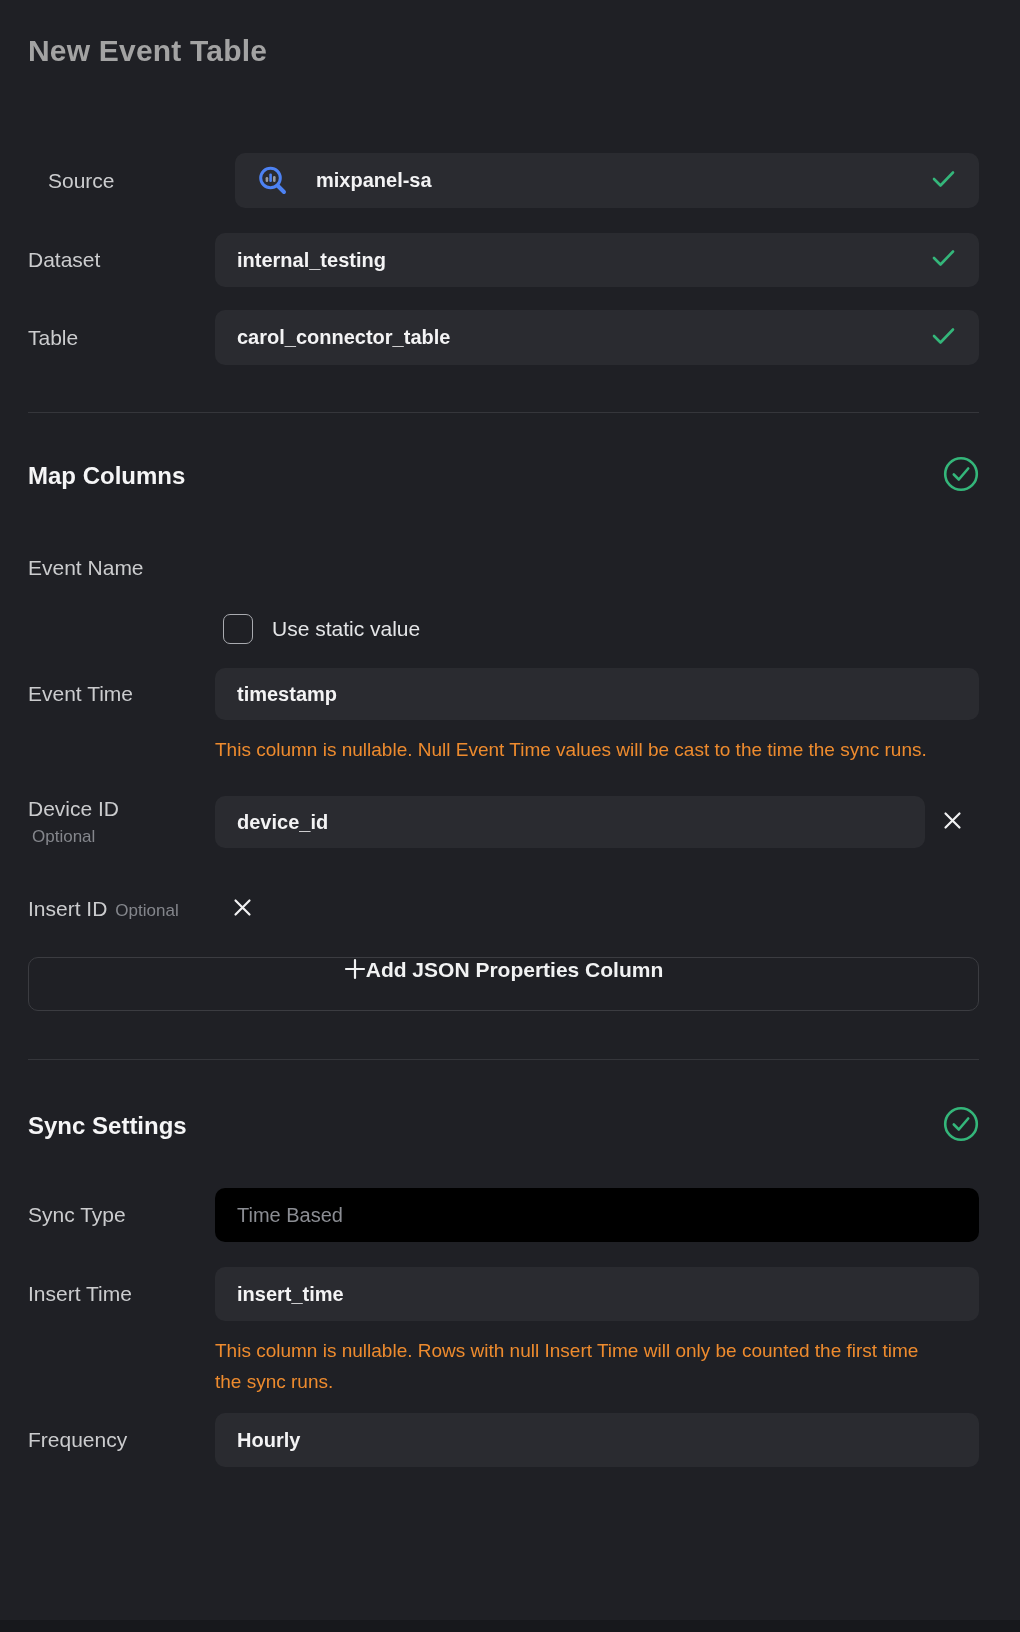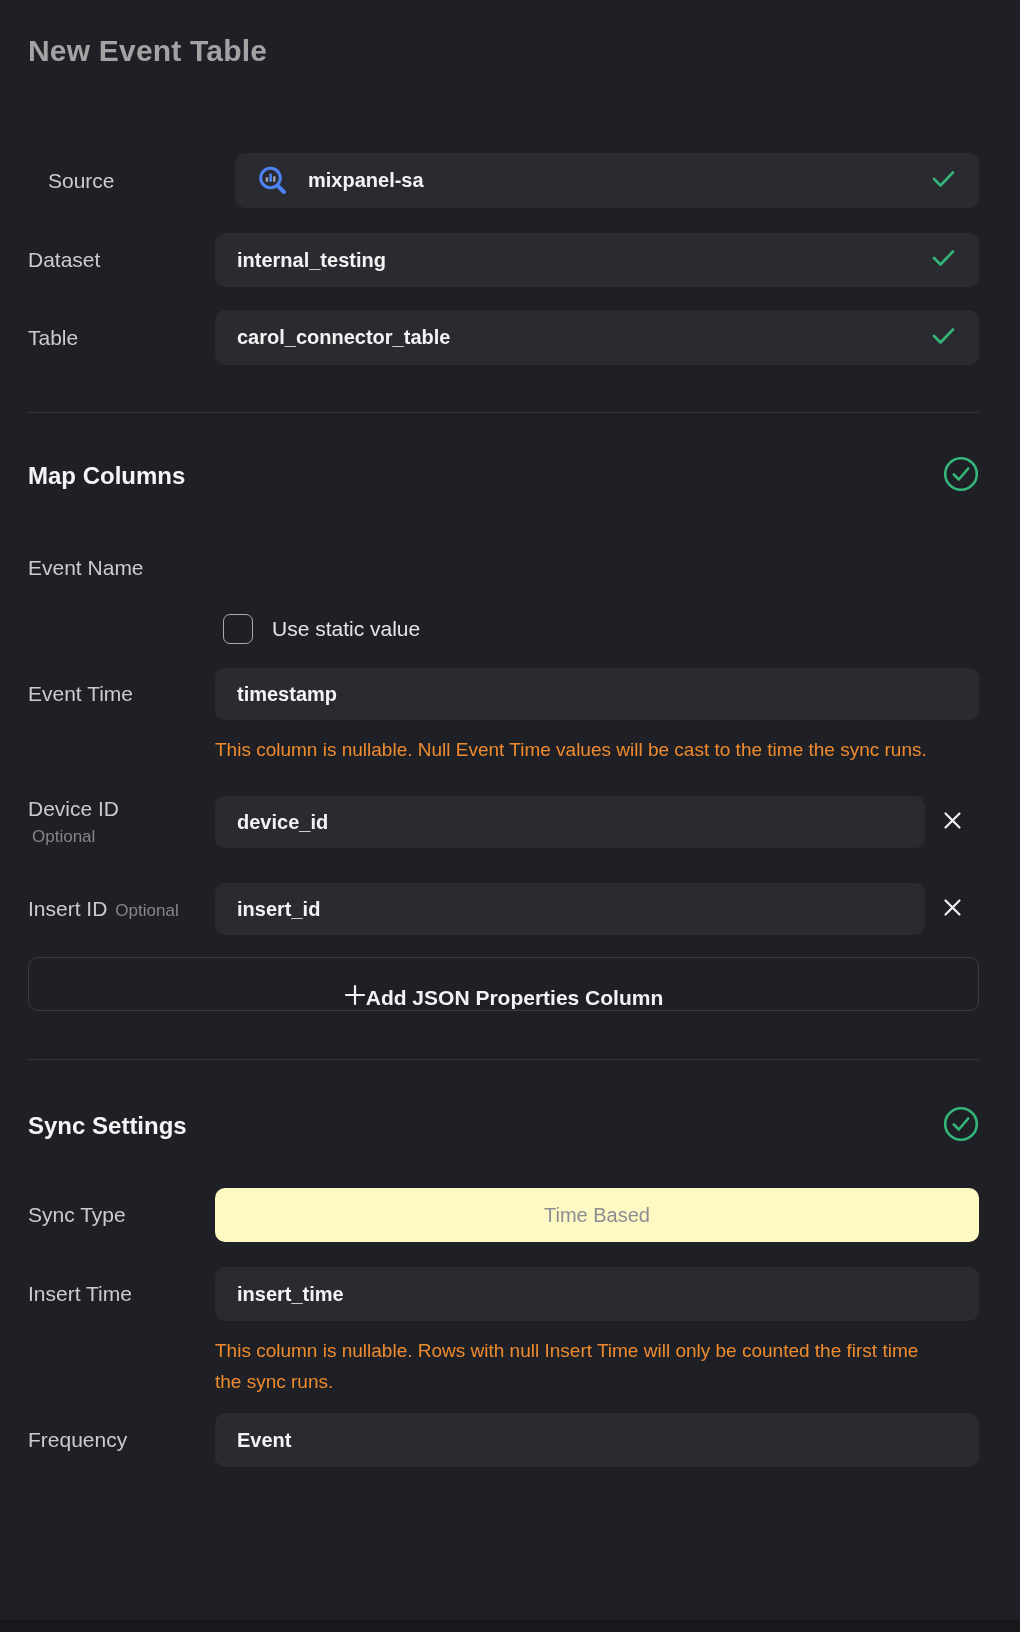--- a/index.html
+++ b/index.html
@@ -19,45 +19,45 @@
   .label-col { width:187px; flex:0 0 187px; }
   .label { font-size:21px; color:#cbccce; }
   .optional { font-size:17px; color:#84868c; }
   .label-stack .optional { display:block; margin-top:6px; margin-left:4px; }
   .label-inline .optional { margin-left:8px; }
 
   .field {
     flex:1 1 auto; height:100%;
     background:#2a2b30; border-radius:10px;
     display:flex; align-items:center;
-    padding:0 22px; position:relative; min-width:0;
+    padding:0 22px; position:relative; min-width:0;gap:8px;
   }
   .field .value { font-size:20px; font-weight:700; color:#f3f3f4; white-space:nowrap; }
-  .field.disabled { background:#fef9c3;justify-content:center; }
+  .field.disabled { background:#000000; }
   .field.disabled .value { color:#8b8d93; font-weight:400; }
   .field .check { position:absolute; right:24px; top:50%; transform:translateY(-50%); }
   .field .src-icon { margin-right:20px; flex:0 0 auto; display:flex; }
 
   .x-slot { flex:0 0 54px; display:flex; align-items:center; justify-content:center; height:100%; cursor:pointer; }
 
   .divider { height:1px; background:#35363b; }
 
   .section-head { display:flex; align-items:center; justify-content:space-between; height:36px; }
   .section-title { font-size:24px; font-weight:700; color:#f5f5f6; }
 
   .checkbox-row { display:flex; align-items:center; margin-left:195px; height:32px; }
   .checkbox { width:30px; height:30px; border:1.5px solid #a9abb0; border-radius:7px; background:transparent; cursor:pointer; flex:0 0 auto; }
   .checkbox-label { margin-left:19px; font-size:21px; color:#e4e5e7; }
 
   .warning { margin-left:187px; width:715px; font-size:19px; line-height:31px; color:#ee8b2e; }
 
   .add-btn {
     margin-top:22px; height:54px; width:100%;
     border:1px solid #3b3c41; border-radius:10px; background:transparent;
-    display:flex; align-items:flex-end; justify-content:center; 
+    display:flex; align-items:flex-start; justify-content:center; 
     cursor:pointer;
   }
   .add-btn .add-label { font-size:21px; font-weight:700; color:#f1f2f3; }
 
   
   .r-source   { margin-top:84px; height:55px;margin-left:20px; }
   .r-dataset  { margin-top:25px; height:54px; }
   .r-table    { margin-top:23px; height:55px; }
   .div-1      { margin-top:47px; }
   .h-map      { margin-top:45px;gap:12px; }
@@ -183,23 +183,20 @@
           <path d="M3.5 3.5 L17.5 17.5 M17.5 3.5 L3.5 17.5" stroke="#f1f1f2" stroke-width="2.2" stroke-linecap="round"></path>
         </svg>
       </span>
     </div>
   </div>
 
   <div class="row r-insertid">
     <div class="label-col label-inline">
       <span class="label">Insert ID</span><span class="optional">Optional</span>
     </div>
-    <div class="field">
-      <span class="value">insert_id</span>
-    </div>
     <div class="x-slot">
       <span>
         <svg width="21" height="21" viewBox="0 0 21 21">
           <path d="M3.5 3.5 L17.5 17.5 M17.5 3.5 L3.5 17.5" stroke="#f1f1f2" stroke-width="2.2" stroke-linecap="round"></path>
         </svg>
       </span>
     </div>
   </div>
 
   <div class="add-btn">
@@ -240,19 +237,19 @@
       <span class="value">insert_time</span>
     </div>
   </div>
   <div class="warning warn-2">This column is nullable. Rows with null Insert Time will only be counted the first time the sync runs.</div>
 
   <div class="row r-freq">
     <div class="label-col">
       <span class="label">Frequency</span>
     </div>
     <div class="field">
-      <span class="value">Event</span>
+      <span class="value">Hourly</span>
     </div>
   </div>
 
 </div>
 
 <div class="bottom-edge"></div>
 
 </body></html>

